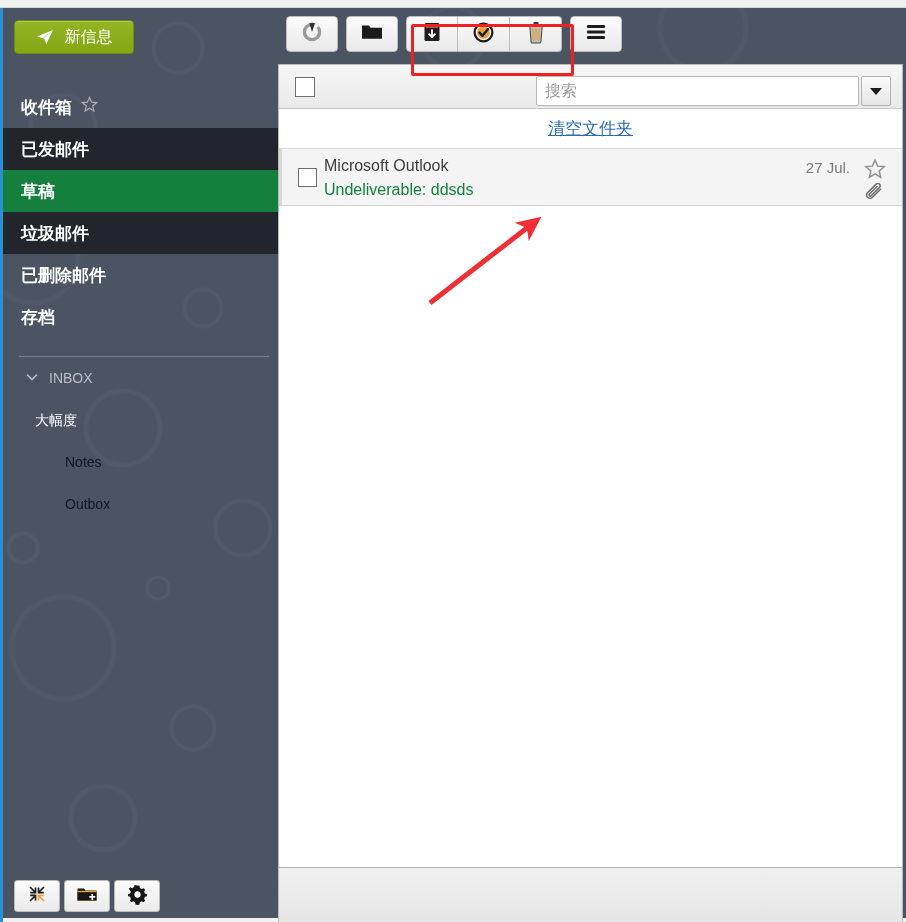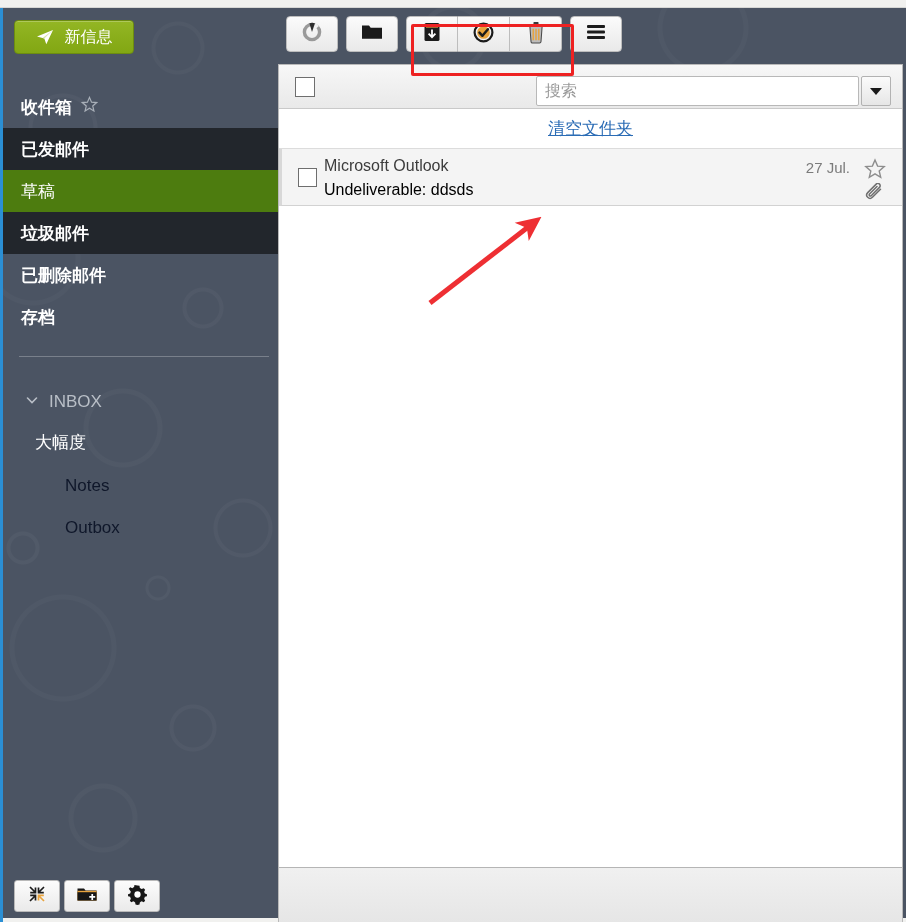--- a/index.html
+++ b/index.html
@@ -89,35 +89,35 @@
     display: flex; align-items: center;
     padding-left: 18px;
     color: #ffffff;
     font-size: 17px;
     font-weight: bold;
     cursor: pointer;
     white-space: nowrap;
     text-align: center;
   }
   .folder.sel    { background: #22262c; }
-  .folder.hover  { background: #4d7c0f; font-weight: normal; }
+  .folder.hover  { background: #15803d; font-weight: bold; }
   .folder .star  { margin-left: 9px; display:block; }
 
   .folder-divider {
     position: absolute; left: 16px; top: 348px;
     width: 250px; height: 1px;
     background: rgba(255,255,255,.26);
   }
 
   .sub-list { position: absolute; top: 362px; left: 0; width: 275px; }
   .sub-item {
     height: 42px;
-    display: flex; align-items: flex-end;
+    display: flex; align-items: flex-start;
     color: #cdd2d8;
-    font-size: 17px;
+    font-size: 14px;
     cursor: pointer;
     white-space: nowrap;
   }
   .sub-item.lvl0 { padding-left: 22px; color: #b9bfc7; }
   .sub-item.lvl1 { padding-left: 32px; color: #ffffff; }
   .sub-item.lvl2 { padding-left: 62px; color: #0f172a; }
   .sub-item .chev { margin-right: 10px; display:block; }
 
   .sidebar-footer {
     position: absolute; bottom: 10px; left: 11px;
@@ -245,21 +245,21 @@
     background: #ffffff;
     border: 1px solid #6e6e6e;
     cursor: pointer;
   }
   .msg-from {
     position: absolute; left: 42px; top: 8px;
     font-size: 16px; color: #3c3c3c;
   }
   .msg-subject {
     position: absolute; left: 42px; top: 32px;
-    font-size: 16px; color: #000000;
+    font-size: 16px; color: #15803d;
   }
   .msg-date {
     position: absolute; right: 52px; top: 10px;
     font-size: 15px; color: #7a7a7a;
   }
   .msg-star { position: absolute; right: 16px; top: 9px; cursor: pointer; }
   .msg-clip { position: absolute; right: 16px; top: 34px; }
 
   .ml-body { background: #ffffff; height: 600px; }
 

